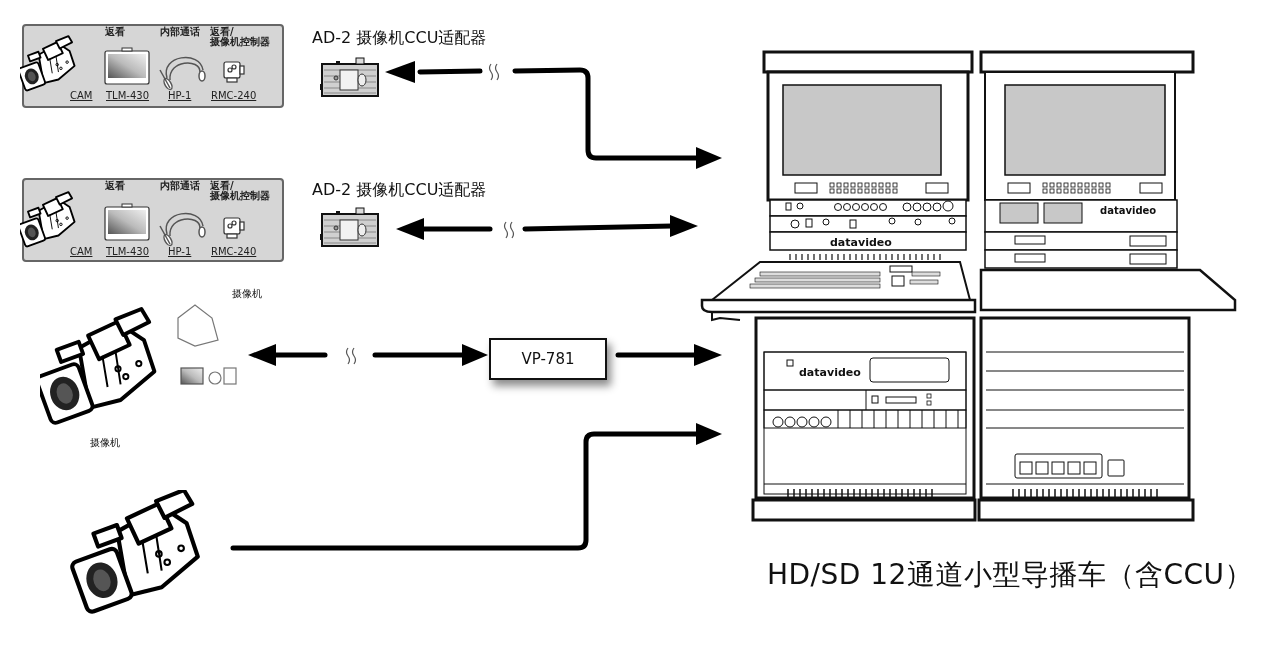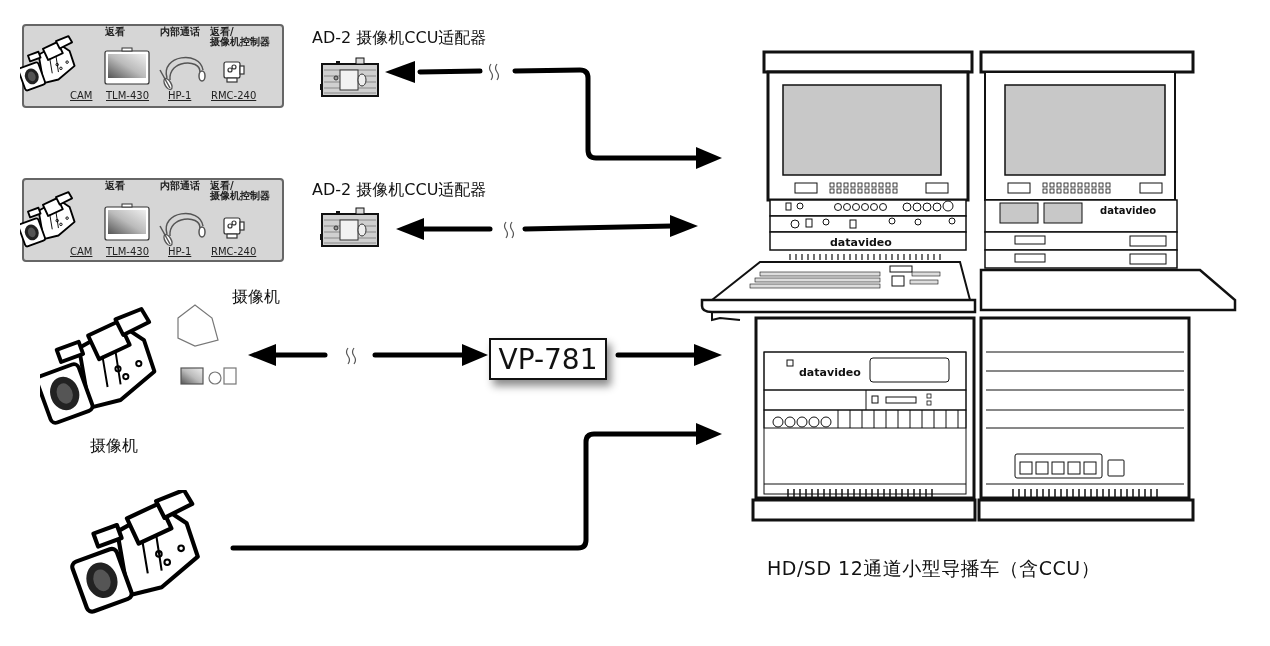--- a/index.html
+++ b/index.html
@@ -3,26 +3,26 @@
   <meta charset="utf-8">
   <style>
     html, body { margin: 0; padding: 0; background: #ffffff; }
     body { width: 1270px; height: 646px; position: relative; overflow: hidden;
            font-family: "DejaVu Sans", "Liberation Sans", sans-serif; color: #111; }
     .kit-panel { position: absolute; width: 262px; height: 84px; background: #d6d6d6;
                  border: 2px solid #666; border-radius: 4px; box-sizing: border-box; }
     .kit-label { position: absolute; font-size: 10px; color: #222; line-height: 10px; white-space: nowrap; font-weight: bold; }
     .kit-cap { position: absolute; font-size: 10px; color: #222; white-space: nowrap; text-decoration: underline; }
     .adapter-title { position: absolute; font-size: 16px; color: #111; white-space: nowrap; margin-left: 20px; }
-    .cam-label { position: absolute; font-size: 16px; color: #111; }
+    .cam-label { position: absolute; font-size: 10px; color: #111; }
     .vp-box { position: absolute; left: 489px; top: 338px; width: 118px; height: 42px;
               border: 2px solid #111; background: #fff; box-sizing: border-box;
               box-shadow: 4px 6px 8px rgba(0,0,0,0.45);
-              display: flex; align-items: center; justify-content: center; font-size: 28px; }
-    .footer-caption { position: absolute; left: 767px; top: 556px; font-size: 19px; color: #111; white-space: nowrap; letter-spacing: 0.5px; }
+              display: flex; align-items: center; justify-content: center; font-size: 15px; }
+    .footer-caption { position: absolute; left: 767px; top: 556px; font-size: 28px; color: #111; white-space: nowrap; letter-spacing: 0.5px; }
     svg { position: absolute; left: 0; top: 0; overflow: visible; }
   </style>
 </head>
 <body>
 
 <svg width="1270" height="646" viewBox="0 0 1270 646">
   <defs>
     <linearGradient id="scr" x1="0" y1="1" x2="1" y2="0">
       <stop offset="0" stop-color="#555"></stop>
         <stop offset="0.5" stop-color="#bbb"></stop>

